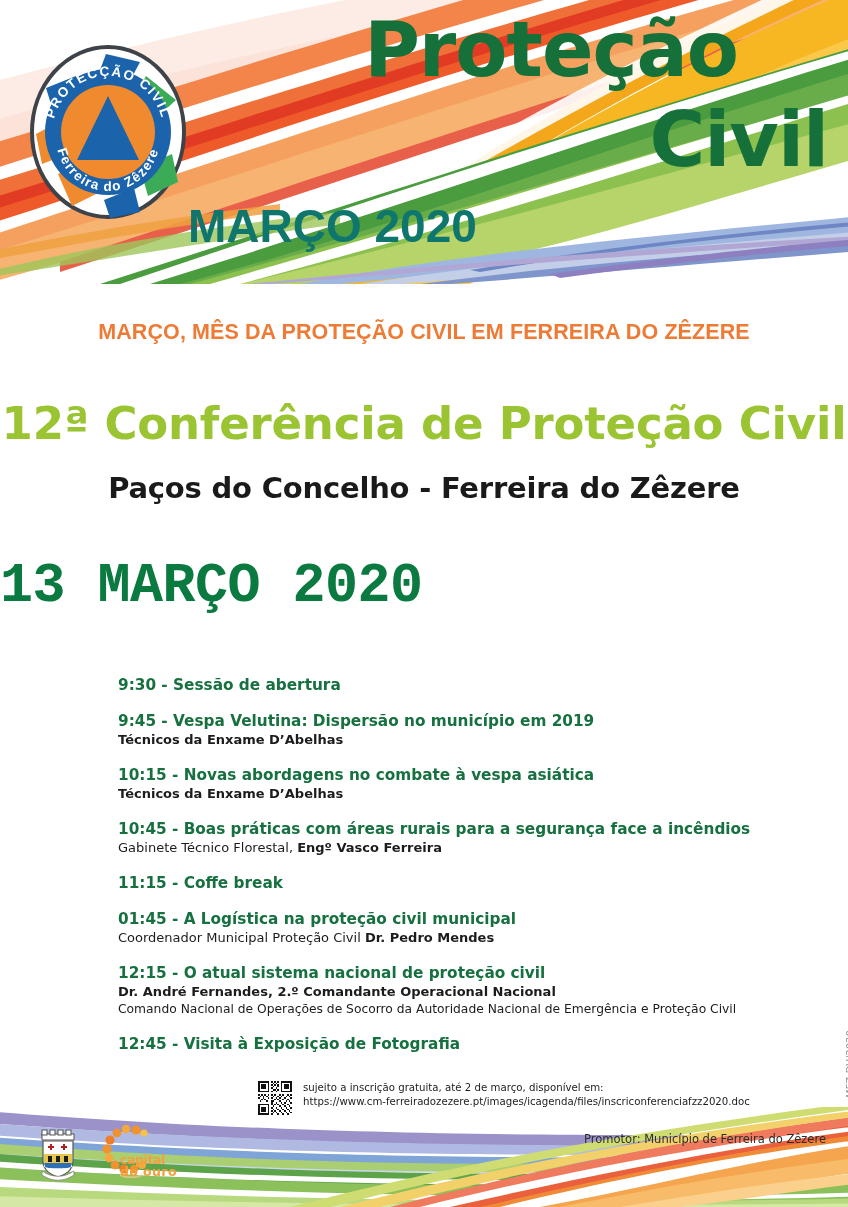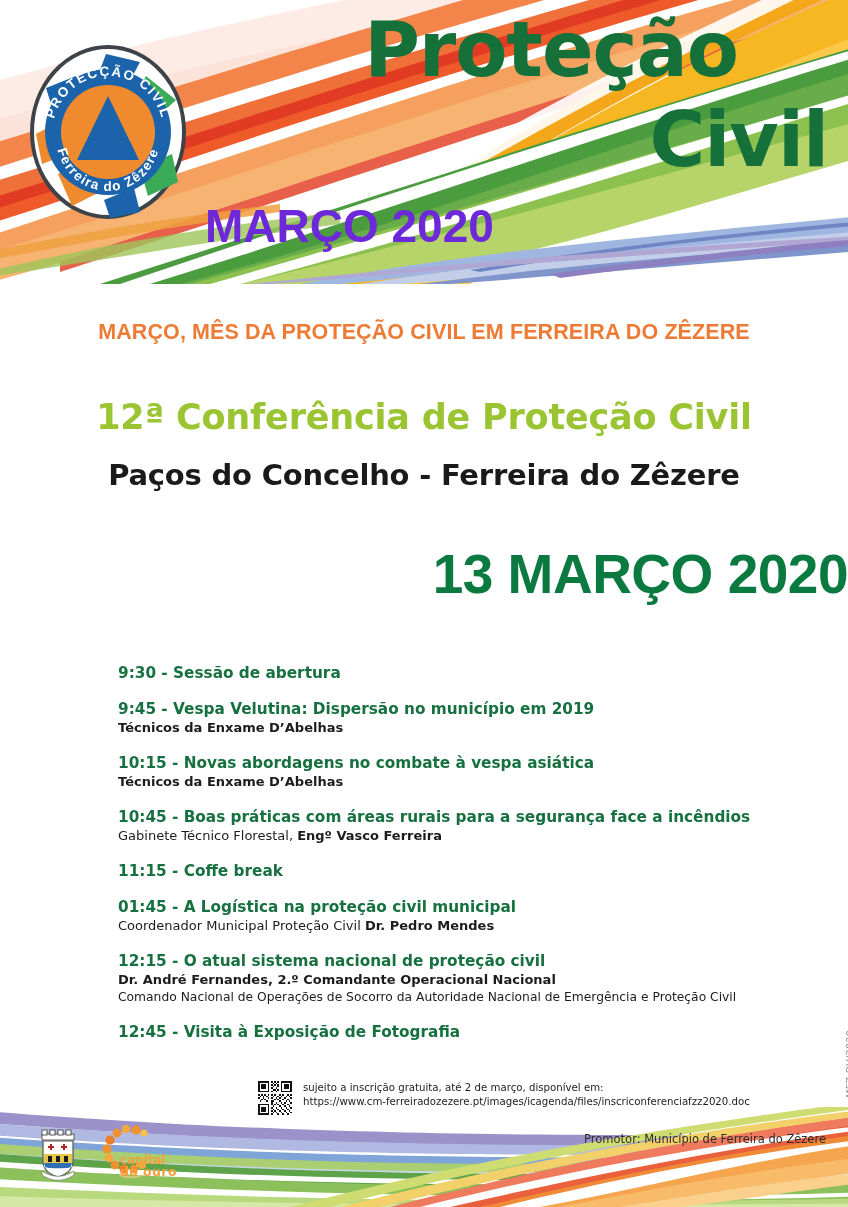--- a/index.html
+++ b/index.html
@@ -64,26 +64,26 @@
     font-size: 76px;
     line-height: 0.96;
     color: #15703a;
     letter-spacing: -1px;
     text-align: right;
     white-space: nowrap;
   }
   .hdr-month {
     position: absolute;
     z-index: 5;
-    left: 205px;
+    left: 188px;
     top: 199px;
     font-family: "Liberation Sans", sans-serif;
     font-weight: bold;
     font-size: 46px;
-    color: #6d28d9;
+    color: #0f766e;
     letter-spacing: 0px;
     white-space: nowrap;
   }
 
   
   #content {
     position: absolute;
     left: 0;
     top: 291px;
     width: 848px;
@@ -96,37 +96,37 @@
     font-size: 21.5px;
     color: #ee7b35;
     letter-spacing: 0.1px;
     margin-top: 29px;
     white-space: nowrap;
   }
   .conf-title {
     text-align: center;
     font-family: "DejaVu Sans", sans-serif;
     font-weight: bold;
-    font-size: 35px;
+    font-size: 45px;
     color: #9ac431;
     margin-top: 52px;
     letter-spacing: -0.2px;
   }
   .conf-place {
     text-align: center;
     font-family: "DejaVu Sans", sans-serif;
     font-weight: bold;
     font-size: 29px;
     color: #1a1a1a;
     margin-top: 21px;
     letter-spacing: -0.2px;
   }
   .conf-date {
-    text-align: right;
-    font-family: Liberation Sans, sans-serif;
+    text-align: left;
+    font-family: Liberation Mono, monospace;
     font-weight: bold;
     font-size: 55px;
     color: #0b7a41;
     margin-top: 50px;
     letter-spacing: -0.5px;
   }
 
   
   #schedule {
     margin-top: 58px;

